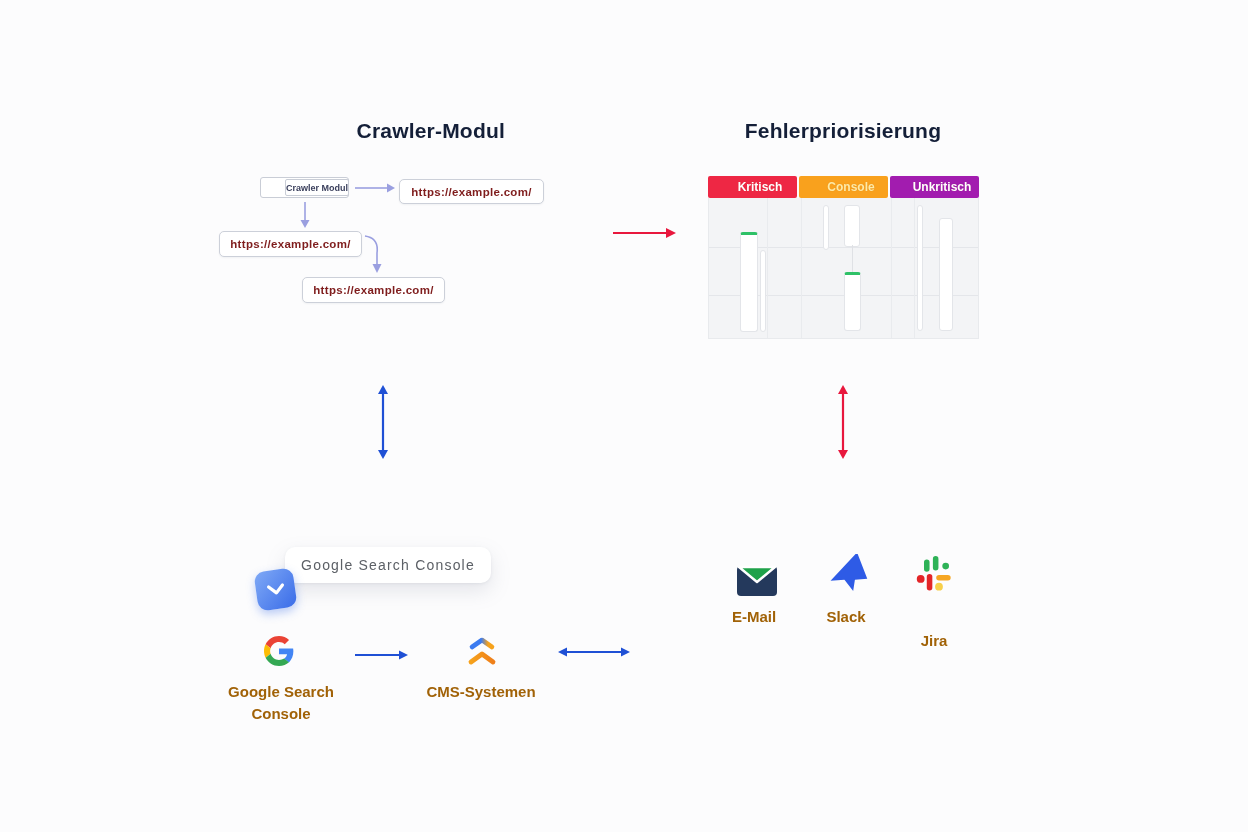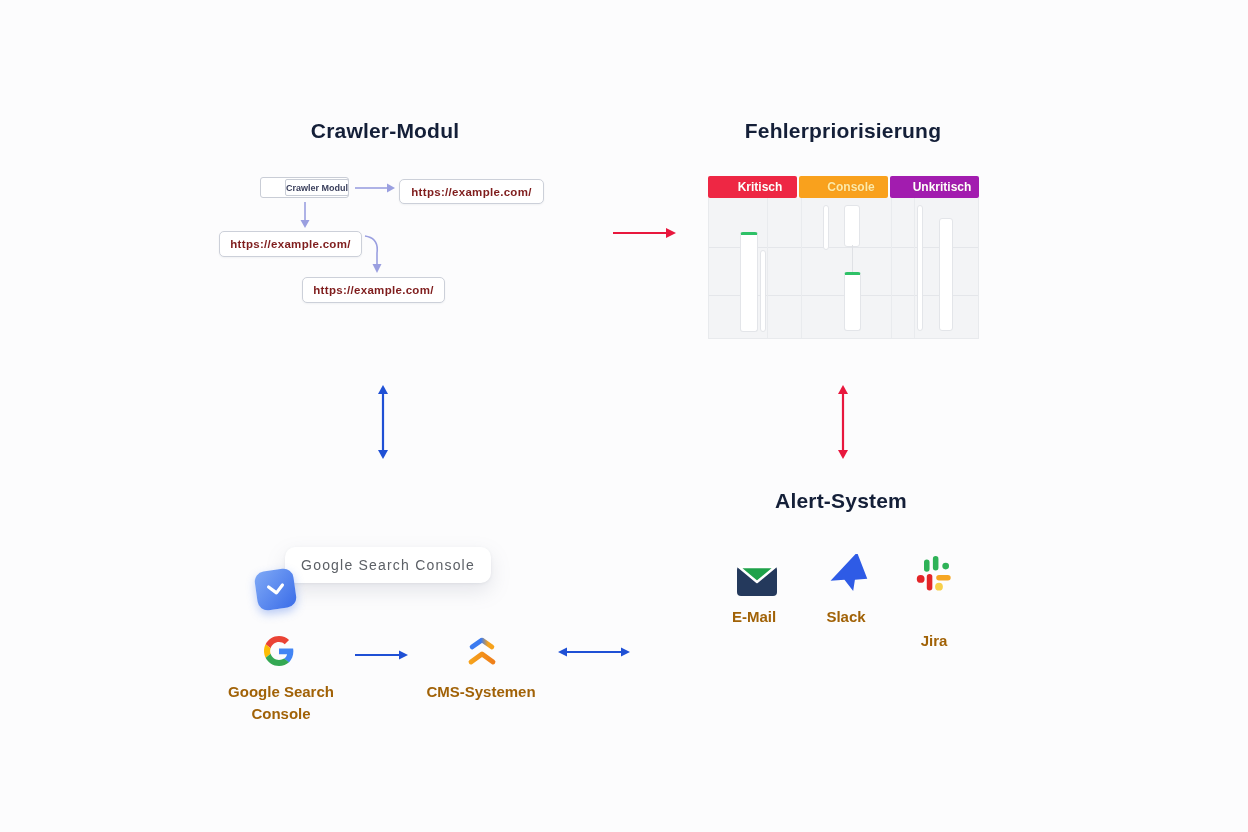--- a/index.html
+++ b/index.html
@@ -65,23 +65,22 @@
   .item-label {
     font-size:15px; font-weight:bold; color:#a16207;
     text-align:center; line-height:22px;
   }
 </style>
 </head>
 <body>
 
 <div id="canvas">
 
-  <div class="abs section-title" style="left:265px; top:119px; width:240px;">Crawler-Modul</div>
+  <div class="abs section-title" style="left:265px; top:119px; width:240px;text-align:right;">Crawler-Modul</div>
   <div class="abs section-title" style="left:723px; top:119px; width:240px;">Fehlerpriorisierung</div>
-  <div class="abs section-title" style="left:721px; top:489px; width:240px;">Alert-System</div>
 
   <div class="abs module-outer" style="left:260px; top:177px; width:89px; height:21px;">
     <div class="module-inner">Crawler Modul</div>
   </div>
 
   <div class="abs flow-box" style="left:399px; top:179px; width:145px; height:25px;">
     <span class="url-text">https://example.com/</span>
   </div>
   <div class="abs flow-box" style="left:219px; top:231px; width:143px; height:26px;">
     <span class="url-text">https://example.com/</span>

